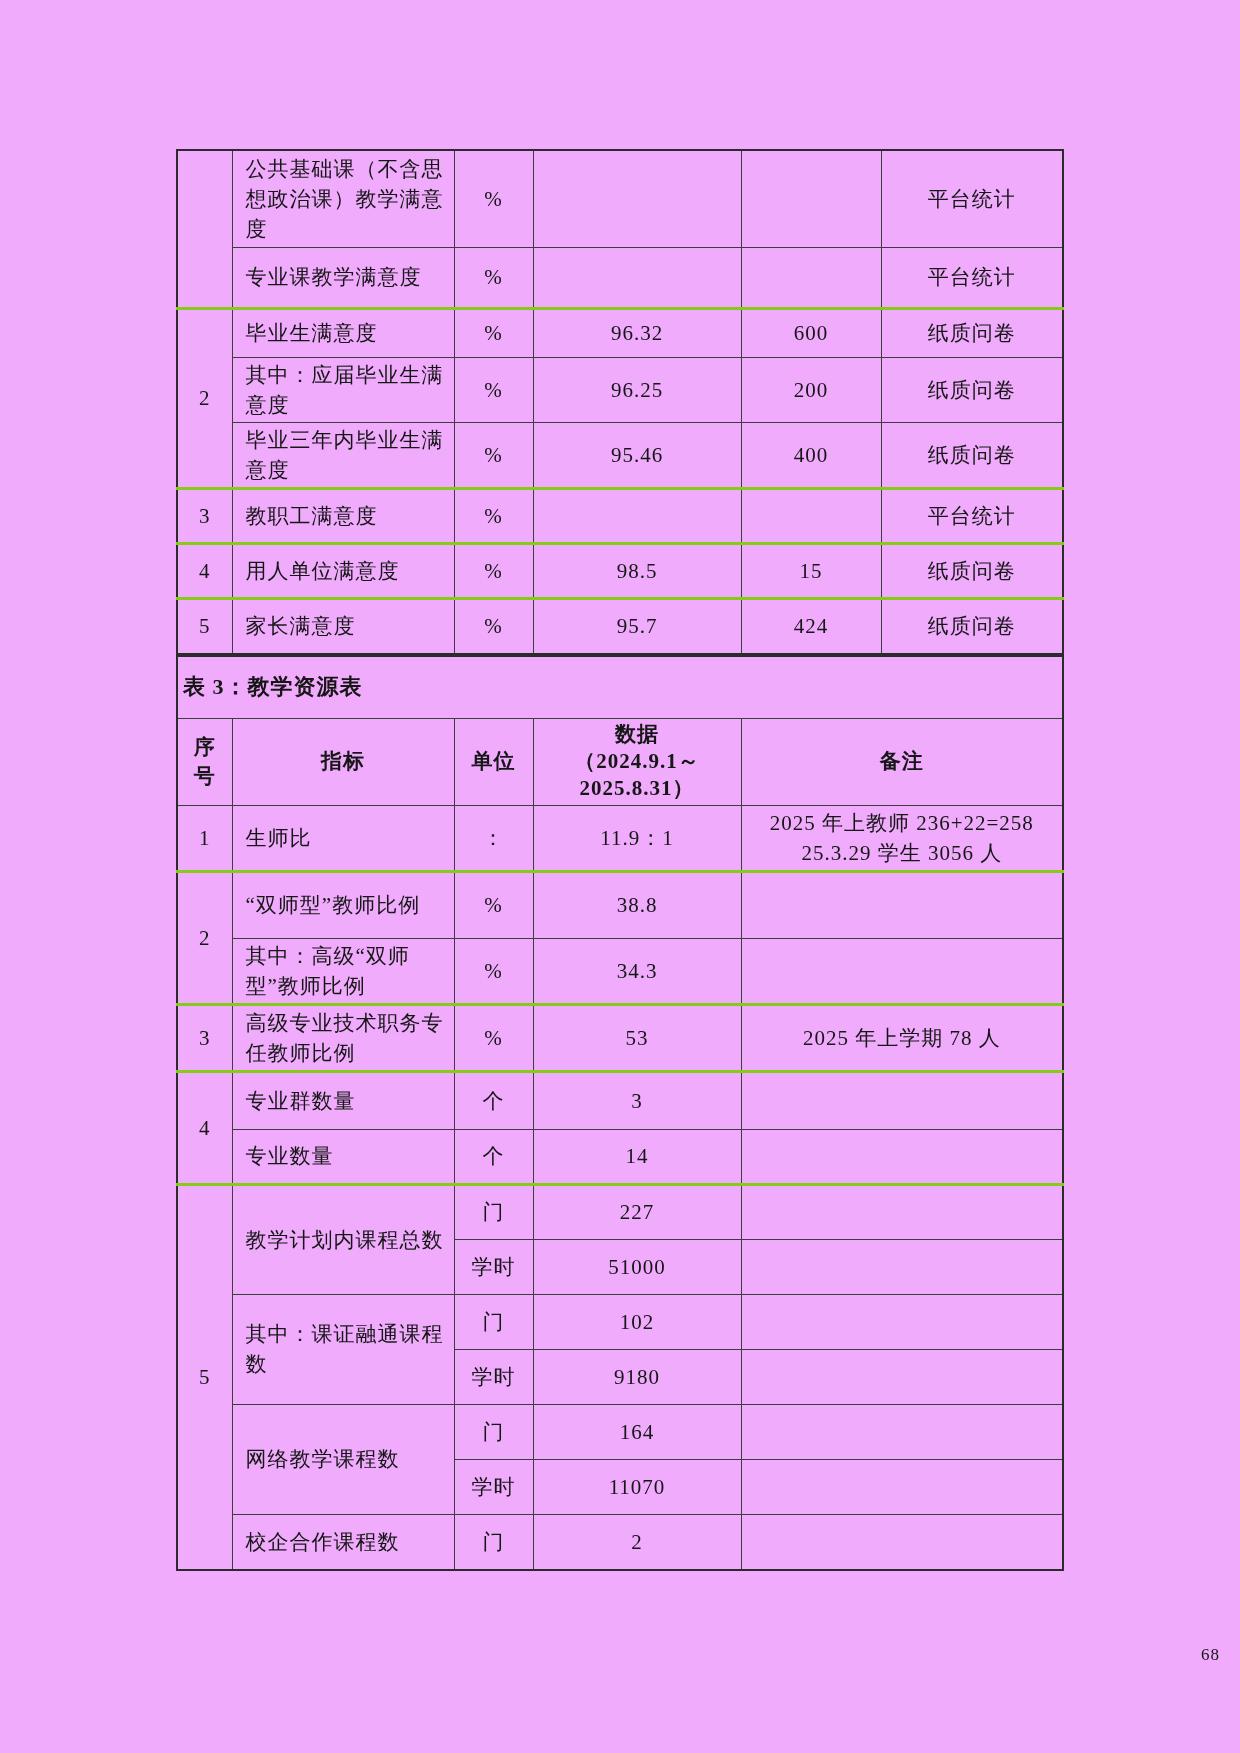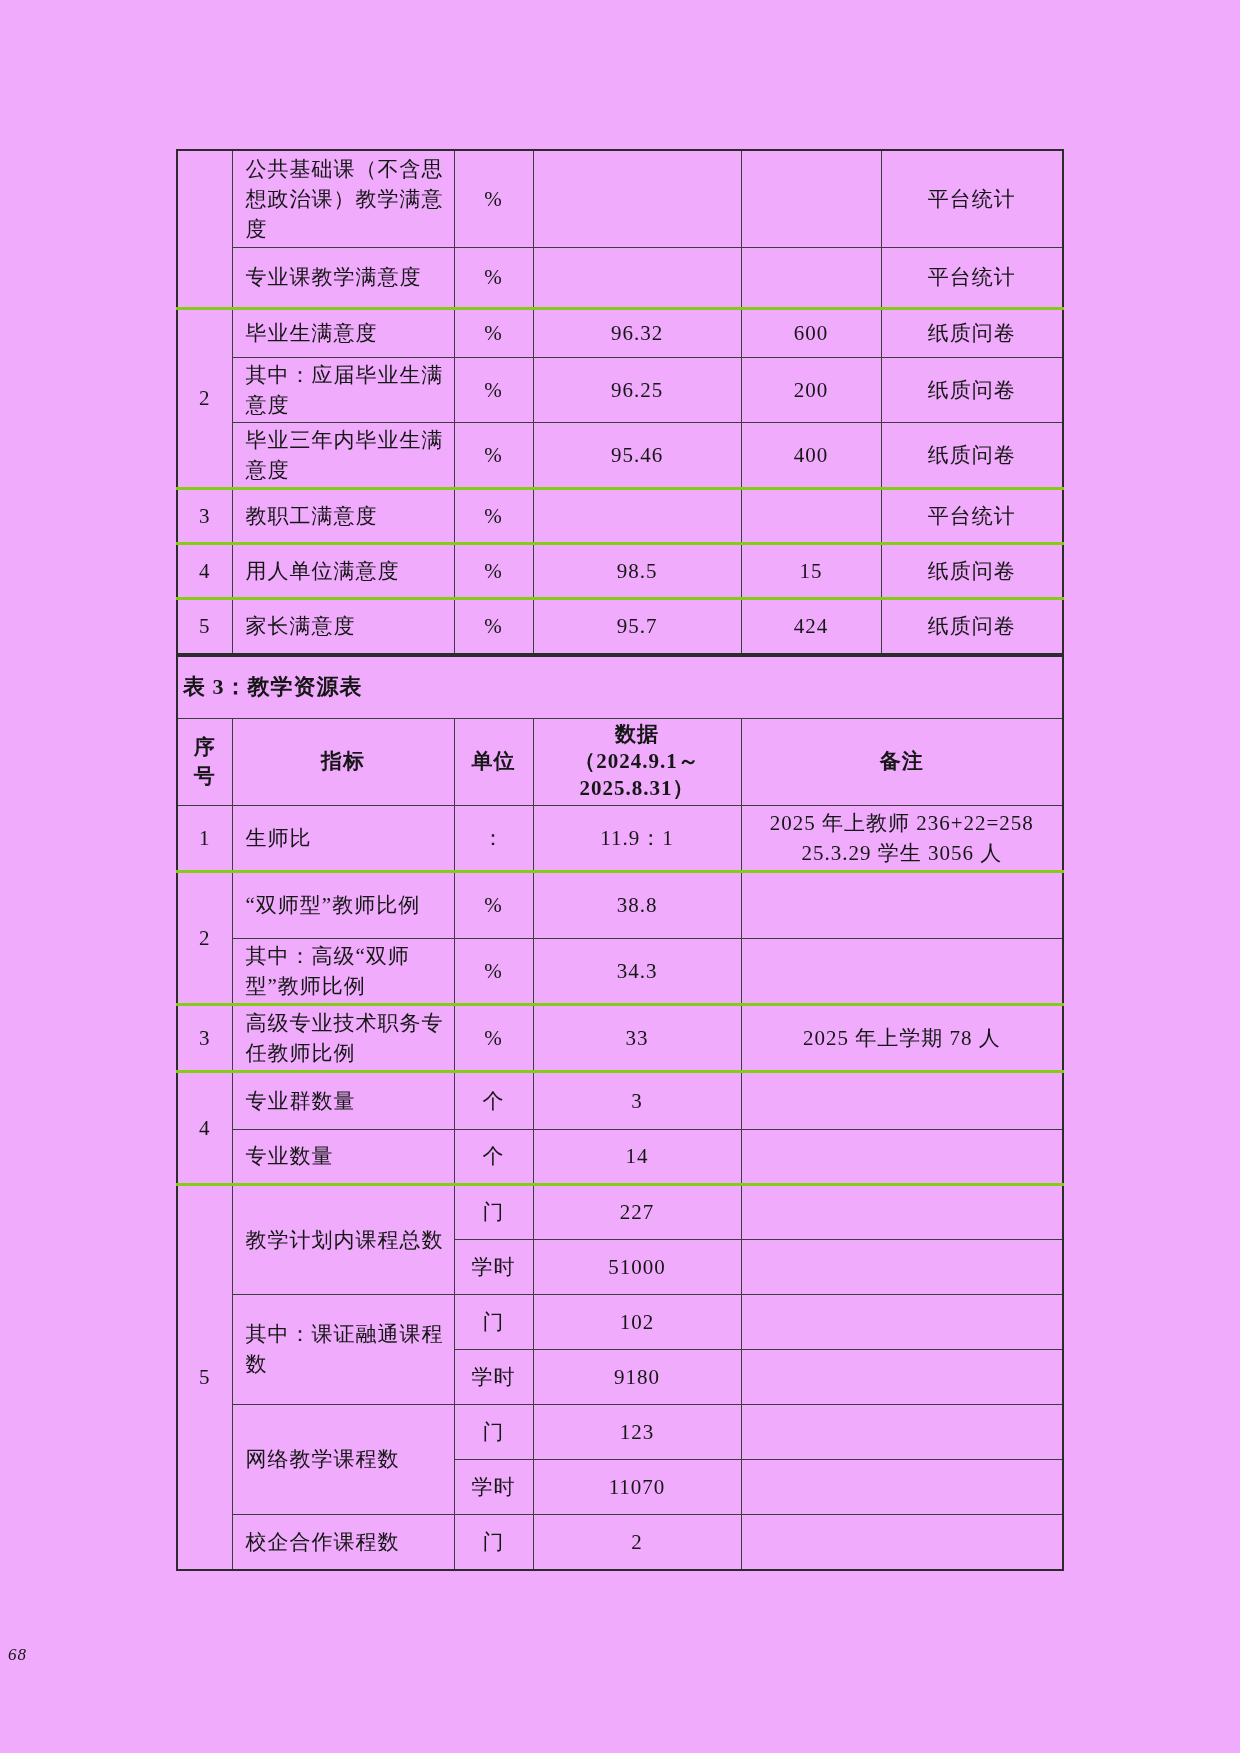--- a/index.html
+++ b/index.html
@@ -35,22 +35,22 @@
   .t td.c{ text-align:center;}
   .t tr.gb td{ border-top:3px solid #84cc16;}
   .t td.titlecell{
     text-align:left; font-weight:bold; padding-left:5px; font-size:22px;
     height:62px;
   }
   .t tr.headrow td{ font-weight:bold; text-align:center; line-height:27px;}
   .vw{display:inline-block;width:1.15em;word-break:break-all;line-height:1.35;}
   .ln{display:block;}
   .pagenum{
-    position:absolute; left:8px; right:20px; top:1645px;
-    text-align:left; font-size:17px; letter-spacing:1px;font-style:italic;
+    position:absolute; left:16px; right:20px; top:1645px;
+    text-align:right; font-size:17px; letter-spacing:1px;
   }
 </style>
 </head>
 <body>
 
 <div class="page">
 
   <table class="t t1">
     <colgroup>
       <col style="width:55px">
@@ -175,21 +175,21 @@
         <td class="ind">其中：高级“双师型”教师比例</td>
         <td class="c">%</td>
         <td class="c">34.3</td>
         <td class="c"></td>
       </tr>
 
       <tr class="gb" style="height:65px">
         <td class="c">3</td>
         <td class="ind">高级专业技术职务专任教师比例</td>
         <td class="c">%</td>
-        <td class="c">33</td>
+        <td class="c">53</td>
         <td class="c">2025 年上学期 78 人</td>
       </tr>
 
       <tr class="gb" style="height:58px">
         <td class="c" rowspan="2">4</td>
         <td class="ind">专业群数量</td>
         <td class="c">个</td>
         <td class="c">3</td>
         <td class="c"></td>
       </tr>
@@ -219,21 +219,21 @@
         <td class="c"></td>
       </tr>
       <tr style="height:55px">
         <td class="c">学时</td>
         <td class="c">9180</td>
         <td class="c"></td>
       </tr>
       <tr style="height:55px">
         <td class="ind" rowspan="2">网络教学课程数</td>
         <td class="c">门</td>
-        <td class="c">123</td>
+        <td class="c">164</td>
         <td class="c"></td>
       </tr>
       <tr style="height:55px">
         <td class="c">学时</td>
         <td class="c">11070</td>
         <td class="c"></td>
       </tr>
       <tr style="height:56px">
         <td class="ind">校企合作课程数</td>
         <td class="c">门</td>

